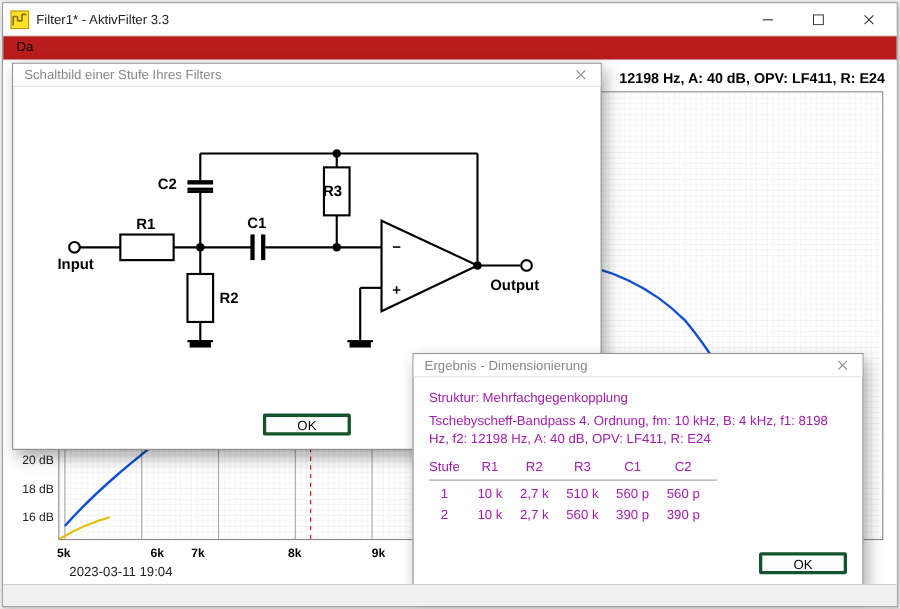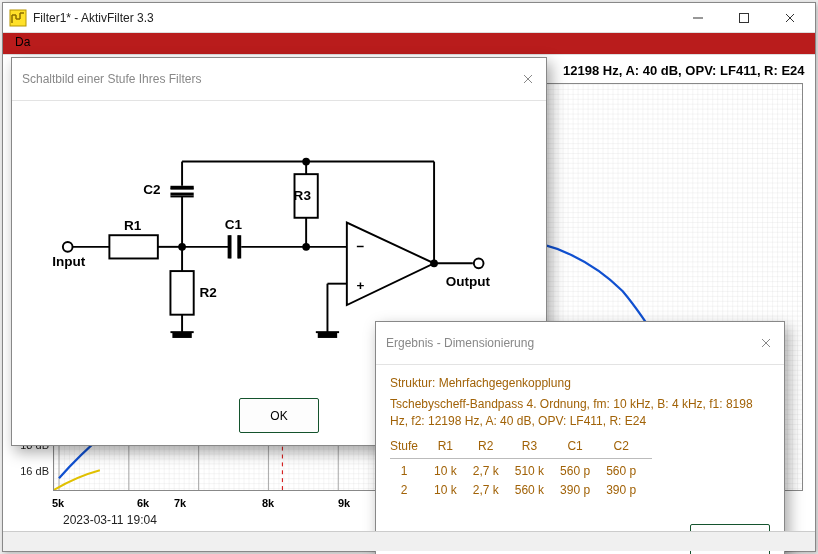--- a/index.html
+++ b/index.html
@@ -136,41 +136,41 @@
   
   .dialog {
     position: absolute;
     background: #ffffff;
     border: 1px solid #888;
     box-shadow: 4px 6px 14px rgba(0,0,0,0.35);
   }
   .dlg-titlebar {
     display: flex;
     align-items: center;
-    height: 43px;
+    height: 21px;
     padding: 0 4px 0 10px;
     background: #ffffff;
     color: #888;
     border-bottom: 1px solid #e3e3e3;
     cursor: default;
   }
   .dlg-title { flex: 1 1 auto; font-size: 12px; }
   .dlg-close {
     width: 28px; height: 24px;
     display: flex; align-items: center; justify-content: center;
     color: #888;
   }
   .dlg-close svg { width: 10px; height: 10px; }
   .dlg-body { padding: 10px 14px 14px 14px; }
   .dlg-btnrow { display: flex; justify-content: center; padding: 8px 0 12px 0; }
   button.ok-btn {
     min-width: 80px;
-    height: 35px;
+    height: 20px;
     background: #fdfdfd;
-    border: 1px solid #14532d;
+    border: 3px solid #14532d;
     border-radius: 2px;
     font-family: inherit;
     font-size: 12px;
     cursor: pointer;
   }
 
   
   .dlg-schematic {
     left: 8px; top: 2px;
     width: 536px;
@@ -181,21 +181,21 @@
     border: 1px solid #fff;
     background: #ffffff;
   }
 
   
   .dlg-result {
     left: 372px; top: 266px;
     width: 410px;
   }
   .dlg-result .dlg-close { color: #888; }
-  .result-text { font-size: 12px; line-height: 1.4; color: #a16207; }
+  .result-text { font-size: 12px; line-height: 1.4; color: #a21caf; }
   .result-text p { margin: 0 0 4px 0; }
   .result-table {
     margin-top: 8px;
     border-collapse: collapse;
     font-size: 12px;
   }
   .result-table th, .result-table td {
     text-align: center;
     padding: 1px 16px 1px 0;
     font-weight: normal;

